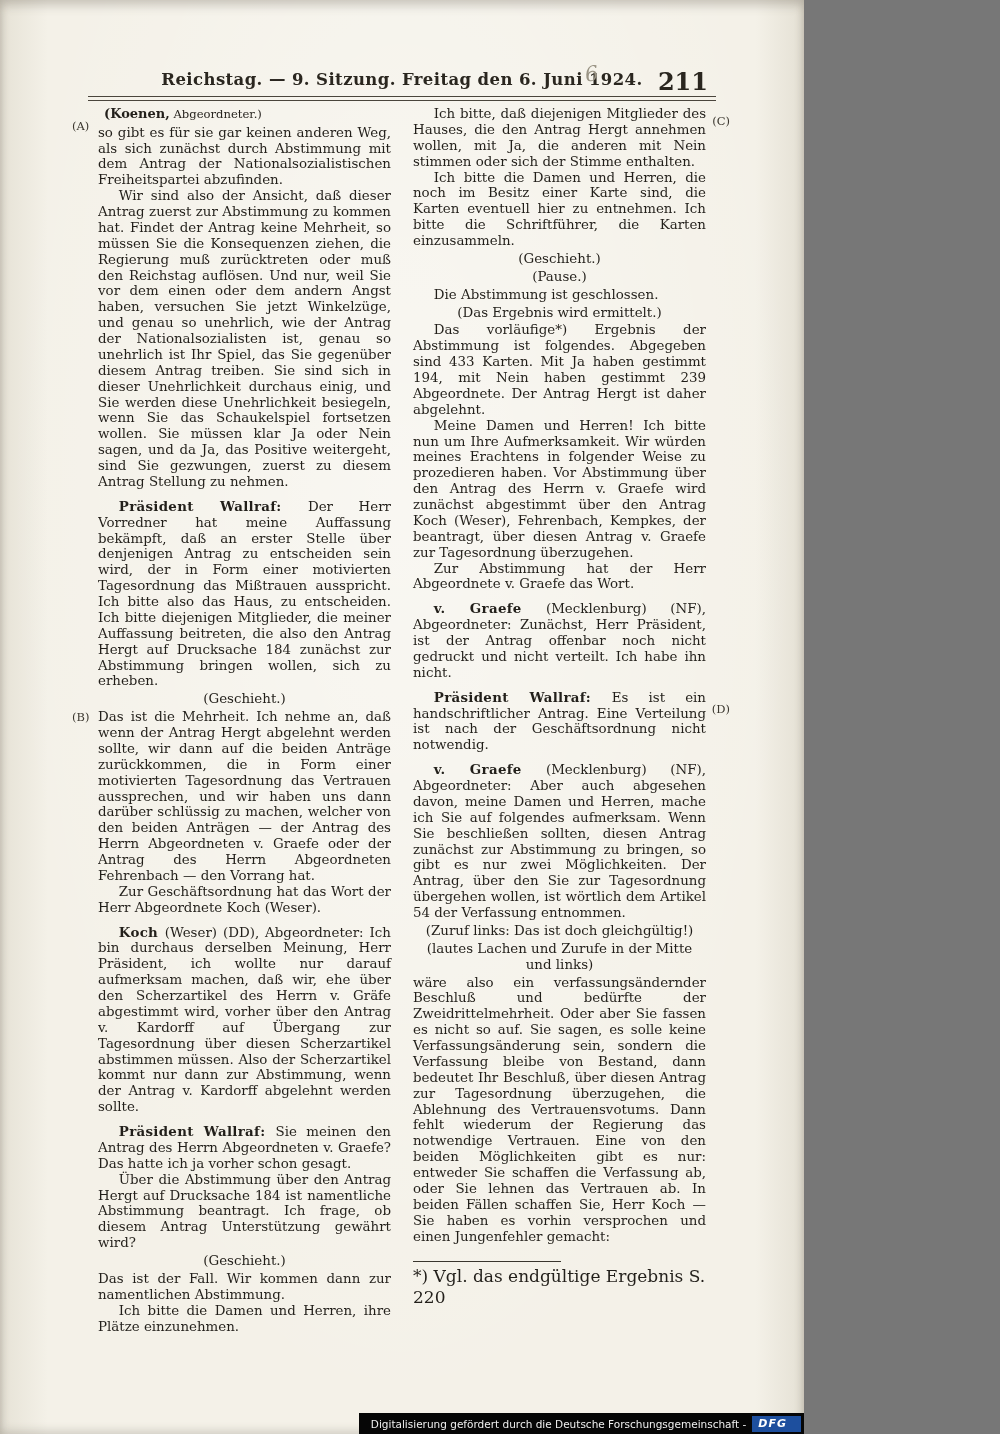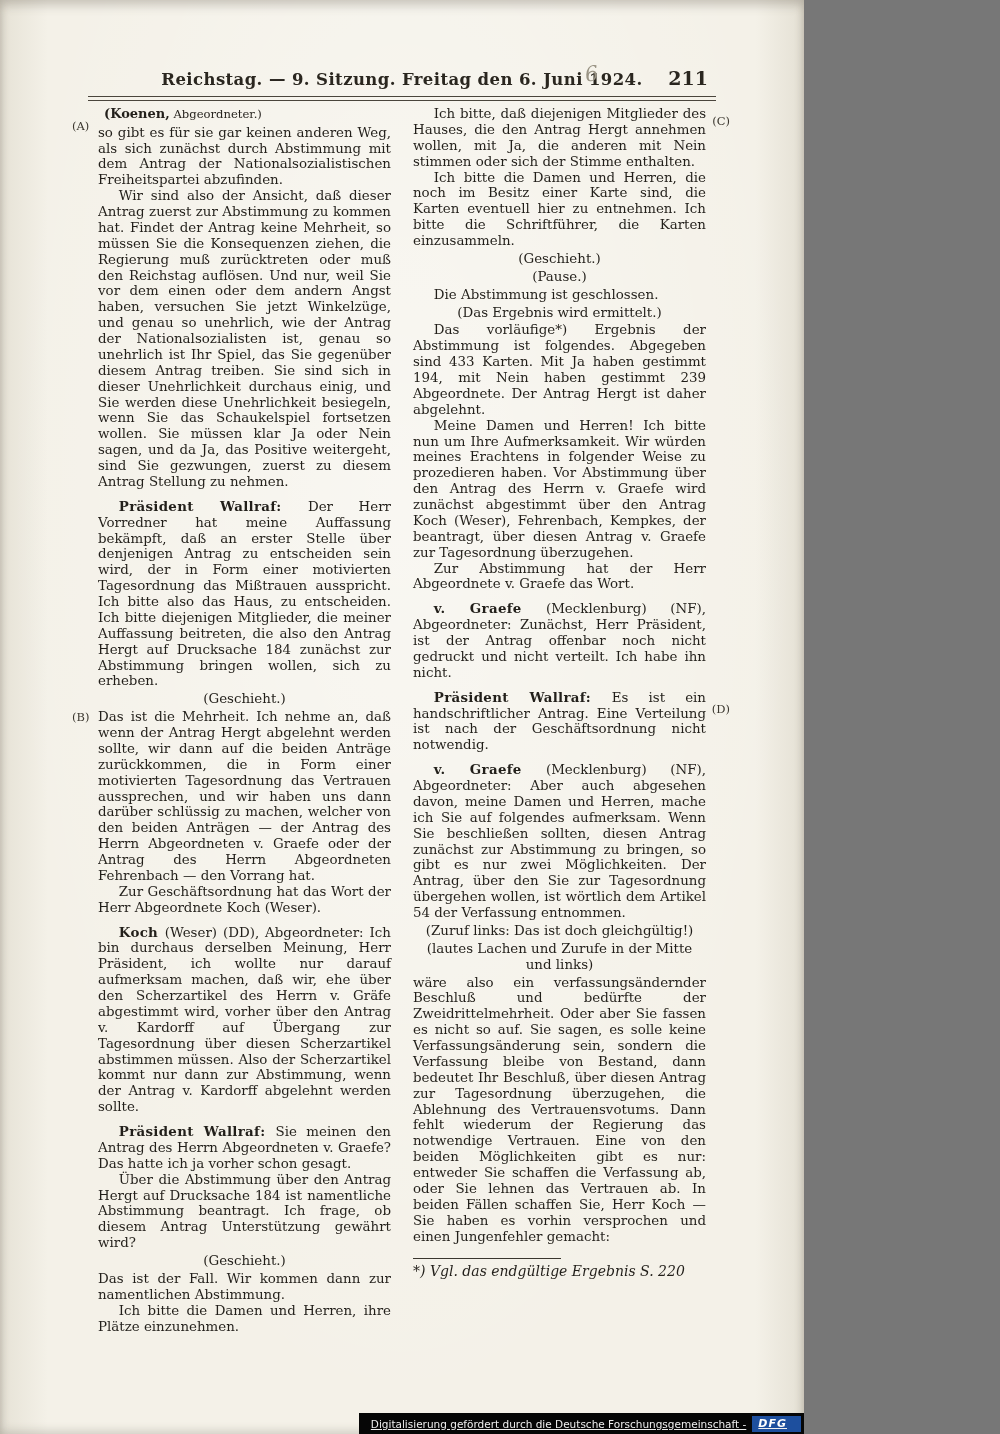--- a/index.html
+++ b/index.html
@@ -21,21 +21,21 @@
   }
 
   
   .page-header-title {
     position: absolute; top: 70px; left: 0; width: 100%;
     text-align: center; font-weight: bold; font-size: 16.5px; letter-spacing: .4px;
     color: #2a261f;
   }
   .page-number {
     position: absolute; top: 67px; right: 96px;
-    font-weight: bold; font-size: 19px; color: #2a261f; text-align: right;
+    font-weight: bold; font-size: 24px; color: #2a261f; text-align: right;
   }
   .handwritten-mark {
     position: absolute; top: 62px; left: 585px;
     font-style: italic; font-size: 21px; color: #9a9485;
     transform: rotate(-8deg);
   }
   .header-rule {
     position: absolute; top: 96px; left: 88px; right: 88px;
     height: 3px;
     border-top: 1px solid #4a453c;
@@ -64,35 +64,35 @@
   .continuation .cont-bold { font-weight: bold; font-size: 13px; }
   .continuation .cont-rest { font-size: 11.6px; }
 
   .para { margin: 0; text-align: justify; text-indent: 1.55em; }
   .para.flush { text-indent: 0; }
   .para.stage { text-align: center; text-indent: 0; margin: 2px 0; }
   .para.speech { margin-top: 9px; }
   .speaker { font-weight: bold; letter-spacing: .3px; }
 
   .footnote {
-    font-size: 14px; text-indent: 0; font-style: italic;
+    font-size: 17px; text-indent: 0;
   }
   .footnote::before {
     content: ""; display: block; width: 148px;
     border-top: 1px solid #3a362e; margin-bottom: 4px;
   }
 
   
   .digitization-bar {
     position: absolute; right: 0; bottom: 0; height: 21px;
     display: flex; align-items: center; gap: 6px;
     background: #060606; color: #efefef;
     padding: 0 3px 0 12px;
     font-family: "DejaVu Sans", "Liberation Sans", sans-serif;
-    font-size: 10.5px; white-space: nowrap; text-decoration: underline;
+    font-size: 10.5px; white-space: nowrap;
   }
   .dfg-logo {
     background: #1d4f9e; color: #ffffff;
     font-weight: bold; font-style: italic;
     font-size: 11px; letter-spacing: 1px;
     padding: 1px 14px 2px 6px;
   }
 </style>
 </head>
 <body>

